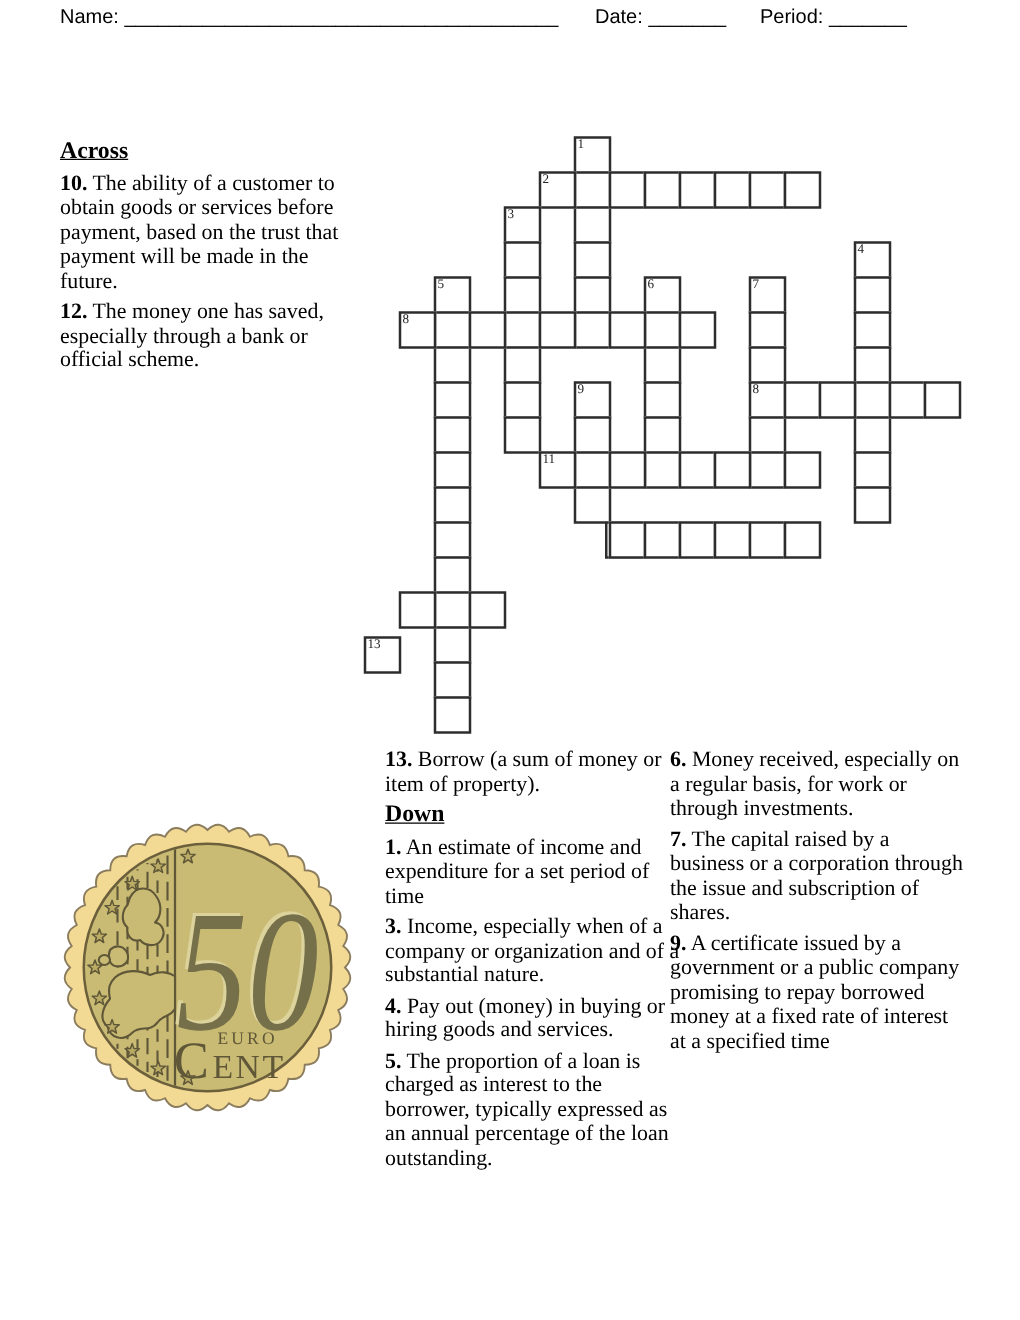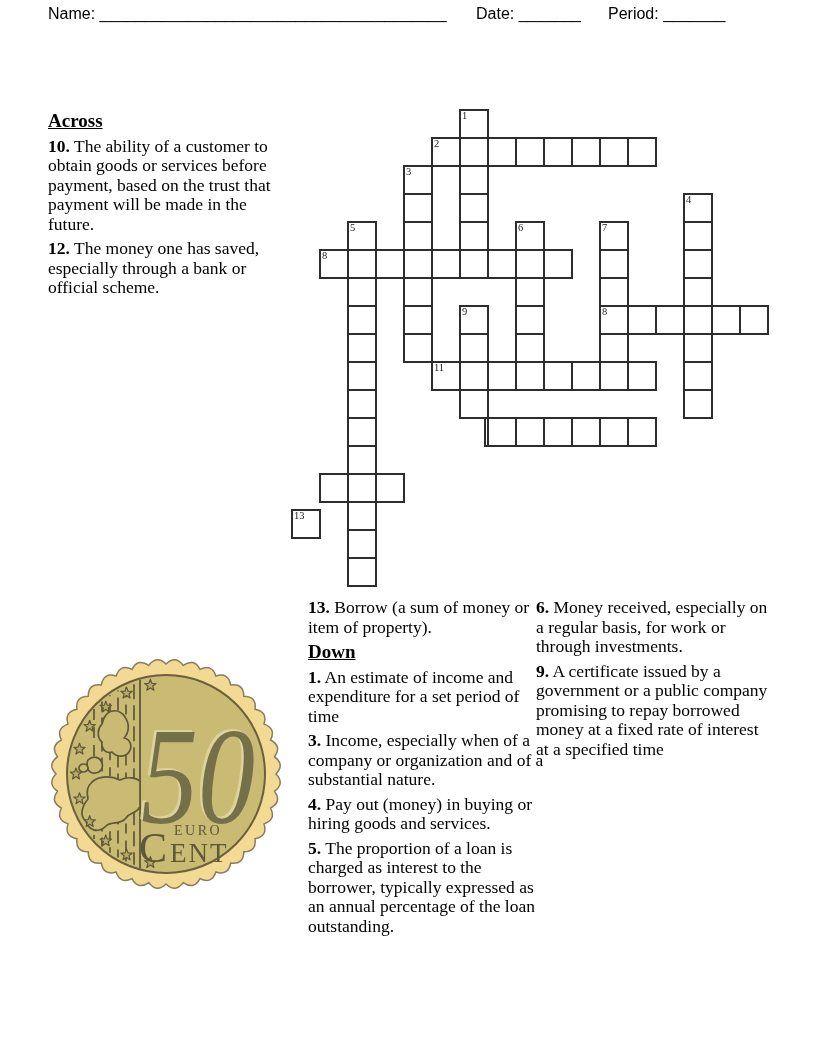--- a/index.html
+++ b/index.html
@@ -174,20 +174,21 @@
     <p class="clue"><b>13.</b> <span>Borrow (a sum of money or item of property).</span></p>
     <h2 class="clue-heading" id="down-heading">Down</h2>
     <p class="clue"><b>1.</b> <span>An estimate of income and expenditure for a set period of time</span></p>
     <p class="clue"><b>3.</b> <span>Income, especially when of a company or organization and of a substantial nature.</span></p>
     <p class="clue"><b>4.</b> <span>Pay out (money) in buying or hiring goods and services.</span></p>
     <p class="clue"><b>5.</b> <span>The proportion of a loan is charged as interest to the borrower, typically expressed as an annual percentage of the loan outstanding.</span></p>
   </div>
 
   <div class="clue-col" id="col-right">
     <p class="clue"><b>6.</b> <span>Money received, especially on a regular basis, for work or through investments.</span></p>
+    <p class="clue"><b>7.</b> <span>The capital raised by a business or a corporation through the issue and subscription of shares.</span></p>
     <p class="clue"><b>9.</b> <span>A certificate issued by a government or a public company promising to repay borrowed money at a fixed rate of interest at a specified time</span></p>
   </div>
 
   <svg id="coin-svg" width="240" height="240" viewBox="0 0 240 240">
       <path d="M230.0,120.0Q239.1,129.4 228.6,137.2Q236.2,147.9 224.6,154.0Q230.4,165.7 218.0,169.9Q221.9,182.4 209.0,184.7Q210.9,197.6 197.8,197.8Q197.6,210.9 184.7,209.0Q182.4,221.9 169.9,218.0Q165.7,230.4 154.0,224.6Q147.9,236.2 137.2,228.6Q129.4,239.1 120.0,230.0Q110.6,239.1 102.8,228.6Q92.1,236.2 86.0,224.6Q74.3,230.4 70.1,218.0Q57.6,221.9 55.3,209.0Q42.4,210.9 42.2,197.8Q29.1,197.6 31.0,184.7Q18.1,182.4 22.0,169.9Q9.6,165.7 15.4,154.0Q3.8,147.9 11.4,137.2Q0.9,129.4 10.0,120.0Q0.9,110.6 11.4,102.8Q3.8,92.1 15.4,86.0Q9.6,74.3 22.0,70.1Q18.1,57.6 31.0,55.3Q29.1,42.4 42.2,42.2Q42.4,29.1 55.3,31.0Q57.6,18.1 70.1,22.0Q74.3,9.6 86.0,15.4Q92.1,3.8 102.8,11.4Q110.6,0.9 120.0,10.0Q129.4,0.9 137.2,11.4Q147.9,3.8 154.0,15.4Q165.7,9.6 169.9,22.0Q182.4,18.1 184.7,31.0Q197.6,29.1 197.8,42.2Q210.9,42.4 209.0,55.3Q221.9,57.6 218.0,70.1Q230.4,74.3 224.6,86.0Q236.2,92.1 228.6,102.8Q239.1,110.6 230.0,120.0Z" fill="#f2d994" stroke="#8a7c5d" stroke-width="1.5"></path>
     <defs>
       <clipPath id="coinClip">
           <circle cx="120" cy="120" r="98"></circle>
         </clipPath>
     </defs>

